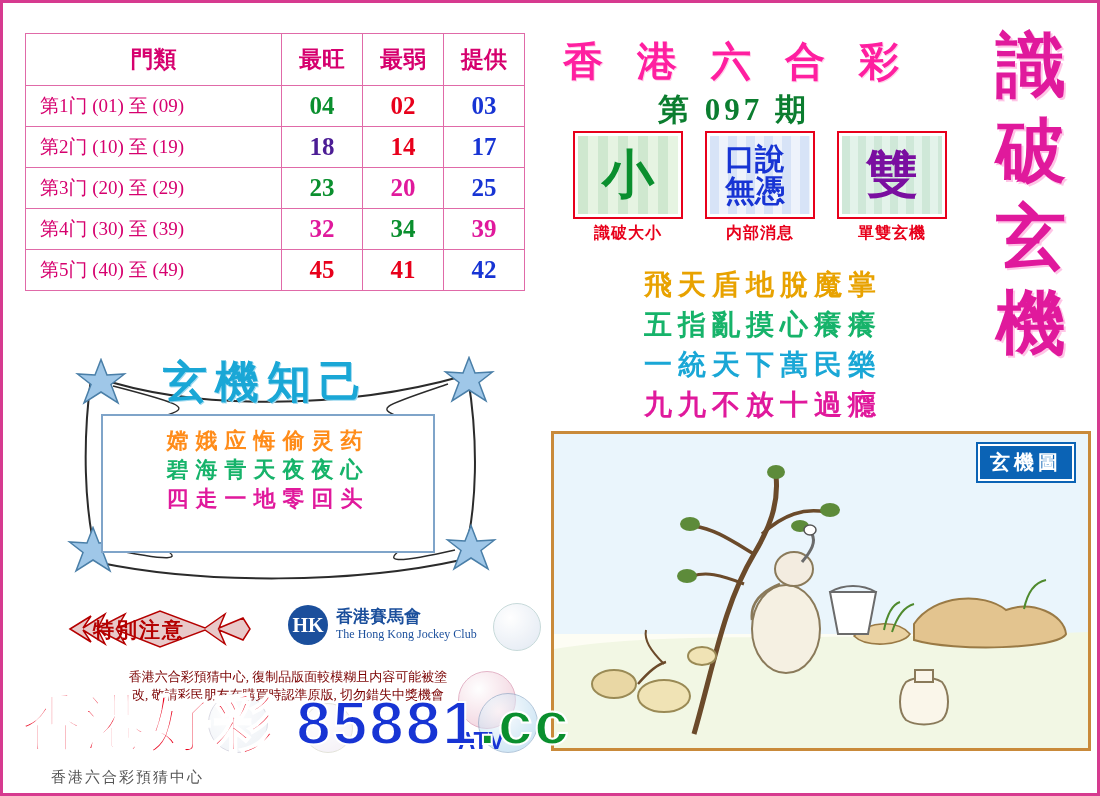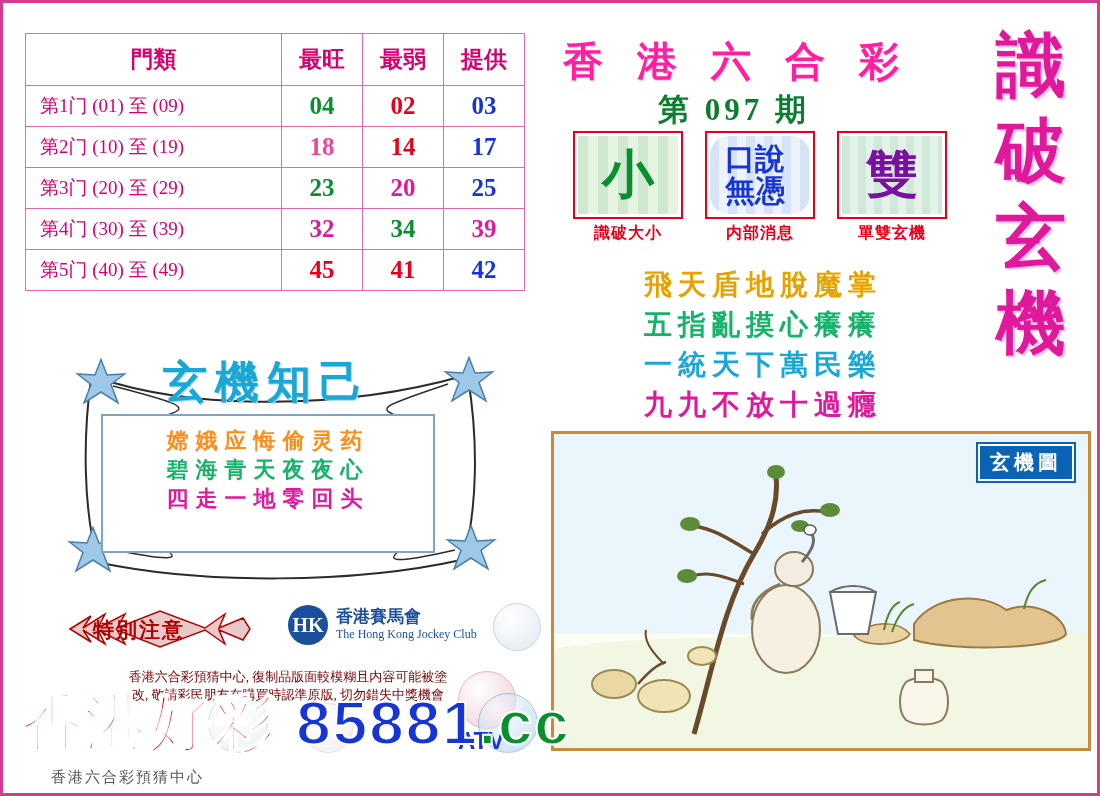--- a/index.html
+++ b/index.html
@@ -46,21 +46,21 @@
     padding-left:14px;
     white-space:nowrap;
   }
   table.door td.num{
     font-size:25px;
     font-weight:bold;
   }
   .c-green{color:#0a8f2e;}
   .c-red{color:#e8001b;}
   .c-blue{color:#1734d4;}
-  .c-pink{color:#ec4899;}
+  .c-pink{color:#4c1d95;}
   .c-dpink{color:#e0199c;}
 
   
   .banner{
     position:absolute;left:40px;top:345px;width:480px;height:235px;
   }
   .banner-title{
     position:absolute;left:120px;top:5px;
     font-size:44px;font-weight:bold;color:#1aa7d6;
     letter-spacing:8px;
@@ -341,21 +341,21 @@
     <div class="bx bx1">
       <div class="inner" style="background:
         repeating-linear-gradient(90deg,#cfe8cf 0 10px,#e6f4e2 10px 20px),
         repeating-linear-gradient(0deg,rgba(120,190,120,.45) 0 10px,rgba(255,255,255,.2) 10px 20px);">
         <div class="mchar" style="color:#0a8f2e;">小</div>
       </div>
     </div>
     <div class="bx bx2">
       <div class="inner" style="background:
         repeating-linear-gradient(90deg,#d7e3f7 0 9px,#eef3fb 9px 18px),
-        repeating-linear-gradient(0deg,rgba(120,150,220,.35) 0 9px,rgba(255,255,255,.2) 9px 18px); border-radius: 19px;">
+        repeating-linear-gradient(0deg,rgba(120,150,220,.35) 0 9px,rgba(255,255,255,.2) 9px 18px);">
         <div class="mchar" style="color:#1734d4;font-size:30px;line-height:32px;display:flex;flex-wrap:wrap;width:70px;margin:0 auto;">口說無憑</div>
       </div>
     </div>
     <div class="bx bx3">
       <div class="inner" style="background:
         repeating-linear-gradient(90deg,#cfe8d8 0 8px,#e3f3ea 8px 16px),
         repeating-linear-gradient(0deg,rgba(100,180,140,.4) 0 8px,rgba(255,255,255,.2) 8px 16px);">
         <div class="mchar" style="color:#7a0fa0;">雙</div>
       </div>
     </div>

